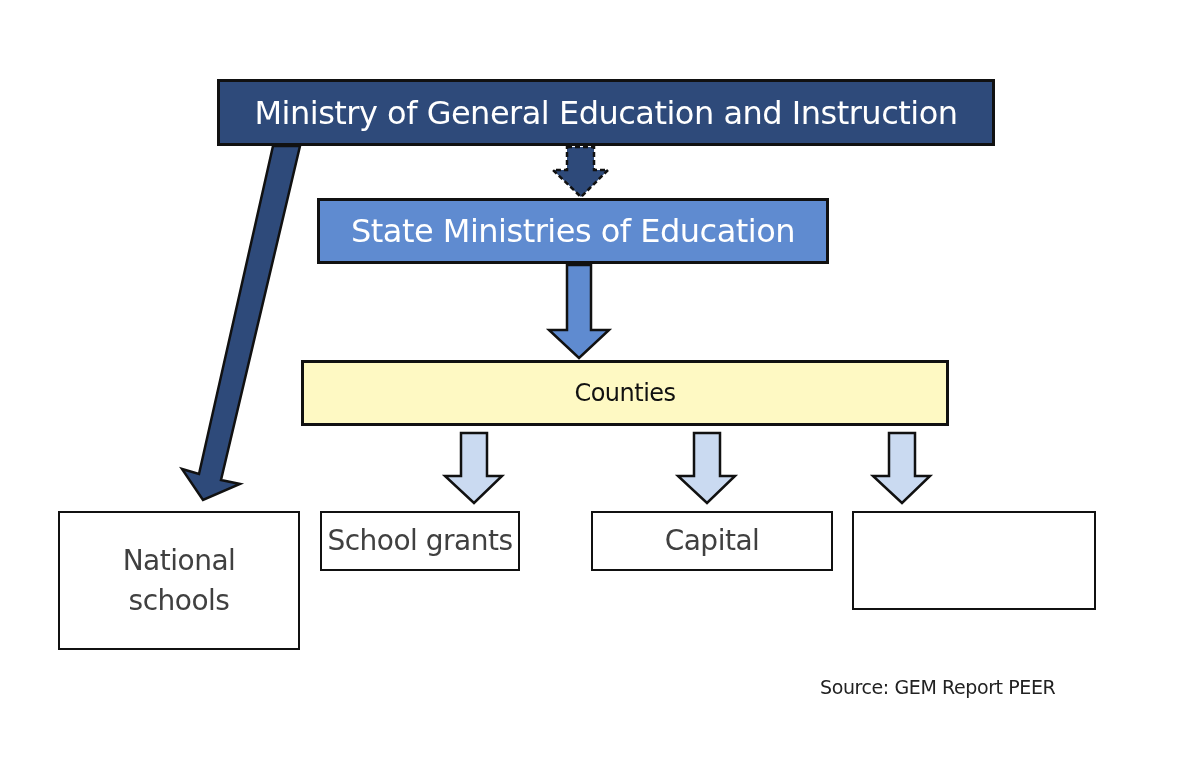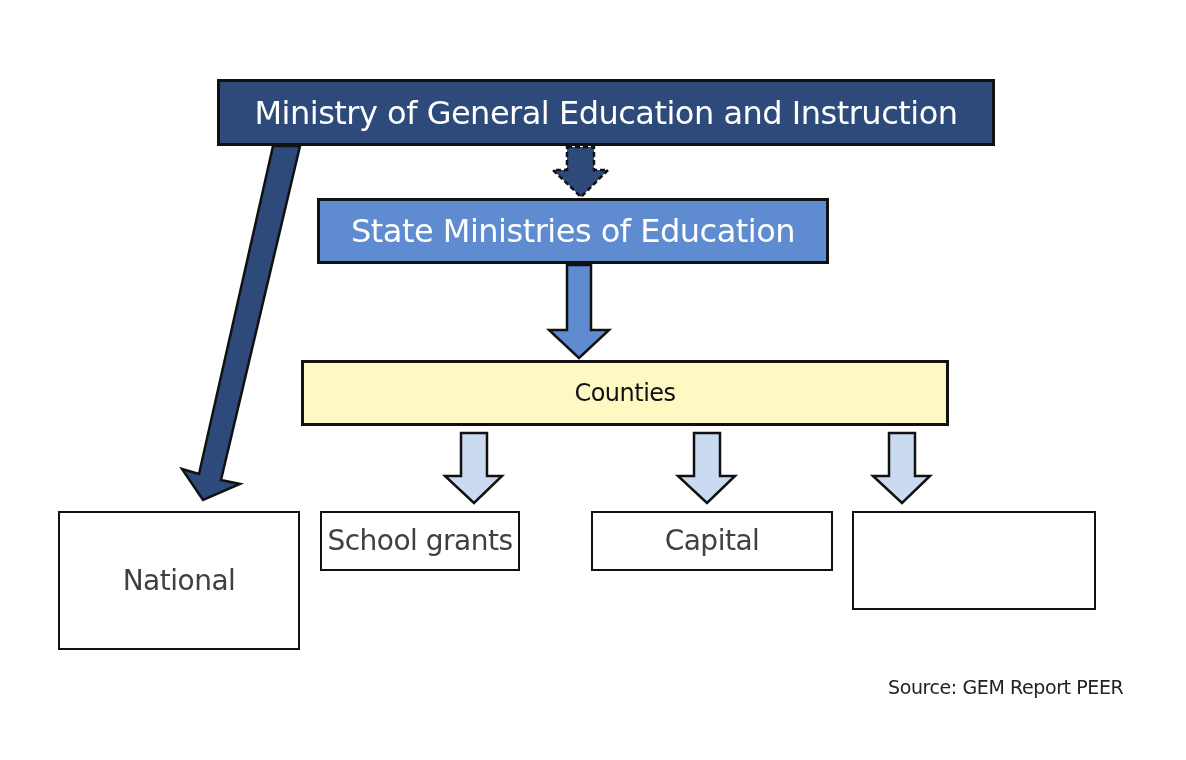--- a/index.html
+++ b/index.html
@@ -14,21 +14,21 @@
     }
     .box span { display: block; }
     #ministry { left: 217px; top: 79px; width: 778px; height: 67px; background: #2E4A7A; color: #fff; font-size: 32px; border-width: 3px; }
     #state { left: 317px; top: 198px; width: 512px; height: 66px; background: #5F8BD0; color: #fff; font-size: 32px; border-width: 3px; }
     #counties { left: 301px; top: 360px; width: 648px; height: 66px; background: #fef9c3; color: #111; font-size: 24px; border-width: 3px; }
     .leaf { background: #fff; color: #404040; font-size: 28px; line-height: 40px; border-width: 2px; }
     #national { left: 58px; top: 511px; width: 242px; height: 139px; }
     #grants { left: 320px; top: 511px; width: 200px; height: 60px; }
     #salaries { left: 591px; top: 511px; width: 242px; height: 60px; }
     #capital { left: 852px; top: 511px; width: 244px; height: 99px; }
-    #source { position: absolute; left: 888px; top: 676px; font-size: 19px; color: #222;
+    #source { position: absolute; left: 820px; top: 676px; font-size: 19px; color: #222;
               font-family: "DejaVu Sans", "Liberation Sans", sans-serif; letter-spacing: -0.4px; }
   </style>
 </head>
 <body>
 
 <svg id="arrows" viewBox="0 0 1186 760" xmlns="http://www.w3.org/2000/svg">
 
   <polygon points="273,146 300,146 221,480 240,484 203,500 182,469 199,474" fill="#2E4A7A" stroke="#111" stroke-width="2.5" stroke-linejoin="miter"></polygon>
 
   <polygon points="567,147 594,147 594,170 608,170 581,197 553,170 567,170" fill="#2E4A7A" stroke="#111" stroke-width="2.5" stroke-dasharray="5,3"></polygon>
@@ -50,20 +50,21 @@
   <span>State Ministries of Education</span>
 </div>
 
 <div class="box" id="counties">
   <span>Counties</span>
 </div>
 
 <div class="box leaf" id="national">
   <div>
     <span>National</span>
+    <span>schools</span>
   </div>
 </div>
 
 <div class="box leaf" id="grants">
   <span>School grants</span>
 </div>
 
 <div class="box leaf" id="salaries">
   <span>Capital</span>
 </div>

